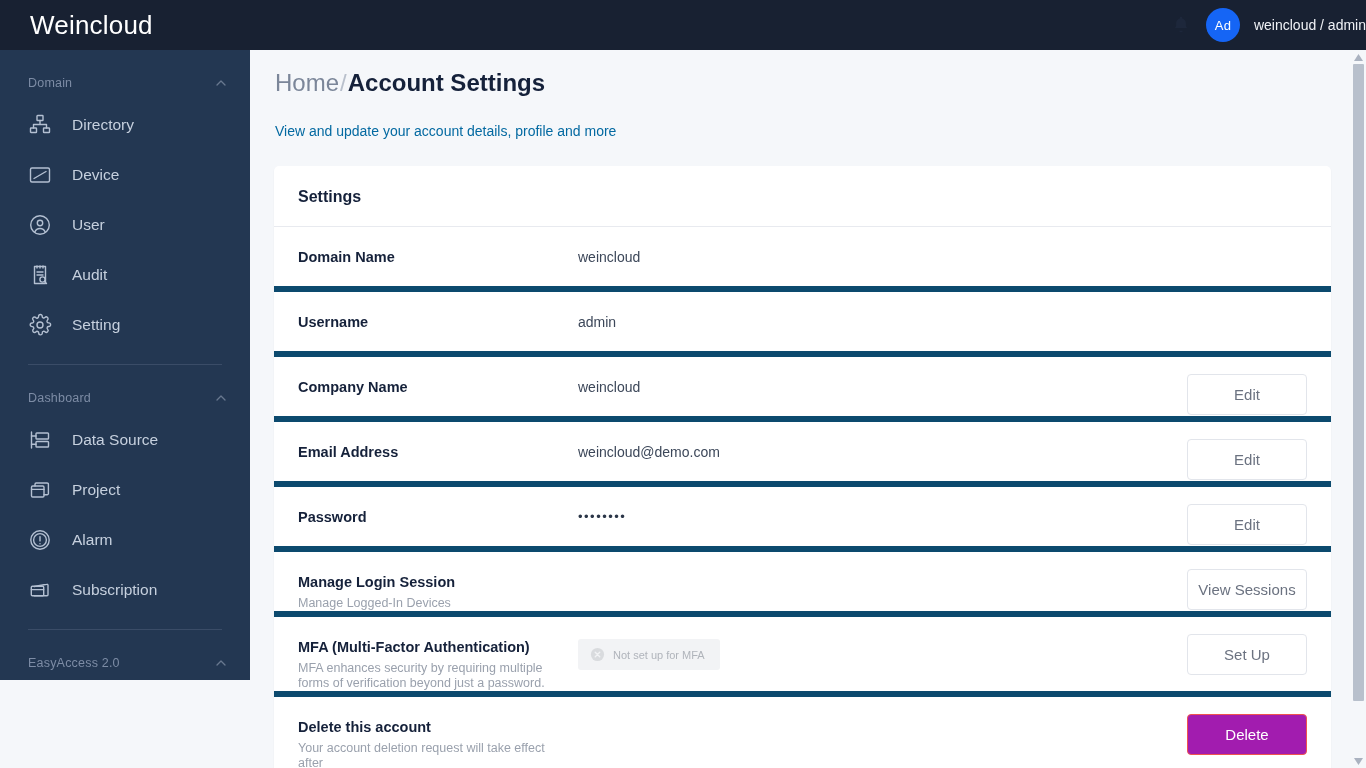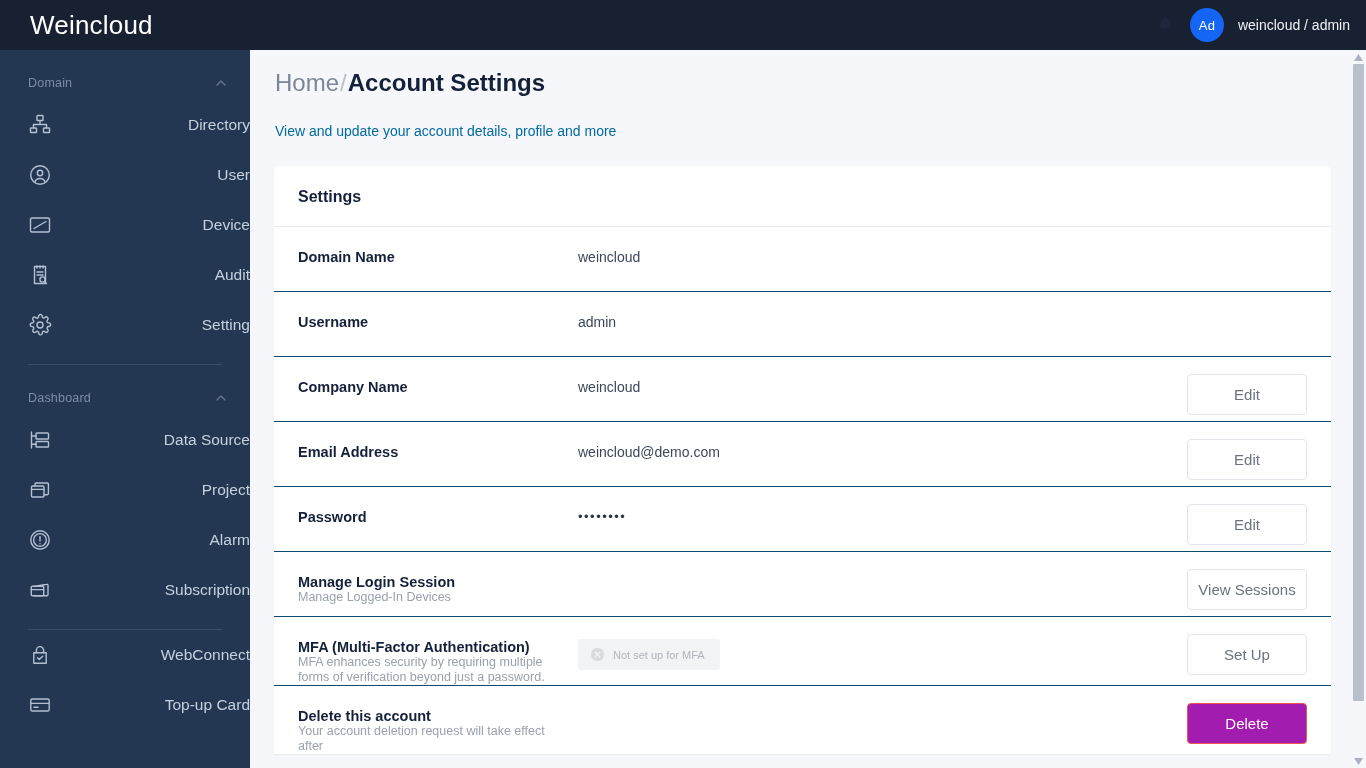--- a/index.html
+++ b/index.html
@@ -21,54 +21,53 @@
     z-index: 20;
   }
   .brand {
     margin-left: 30px;
     color: #ffffff;
     font-size: 26px;
     font-weight: 400;
     letter-spacing: .2px;
   }
   .topbar-right {
-    margin-left: auto; margin-right: 16px;
+    margin-left: auto; margin-right: 0;
     display: flex; align-items: center; gap: 14px;
   }
   .bell-icon { width: 22px; height: 22px; display: block; opacity: .30; }
   .avatar {
     width: 34px; height: 34px; border-radius: 50%;
     background: #1565f5;
     color: #fff; font-size: 13px;
     display: flex; align-items: center; justify-content: center;
     letter-spacing: .2px;
   }
   .user-label { color: #f0f2f6; font-size: 14px; white-space: nowrap; }
 
   
   .sidebar {
     position: absolute; top: 50px; left: 0;
-    width: 250px; height: 718px;
+    width: 250px; height: 630px;
     background: #233752;
     overflow: hidden;
   }
   .side-section-head {
     display: flex; align-items: center;
     height: 34px; padding: 0 22px 0 28px;
     margin-top: 16px;
   }
   .side-section-head .lbl {
     color: #7d8ca5; font-size: 12.5px; letter-spacing: .2px;
   }
   .chev { margin-left: auto; width: 14px; height: 14px; display: block; opacity: .65; }
   .side-item {
     display: flex; align-items: center;
     height: 50px; padding-left: 28px;
     cursor: pointer;
-    justify-content: space-between;
   }
   .side-icon {
     width: 24px; height: 24px; flex: 0 0 24px;
     display: block; color: #b4c0d2;
   }
   .side-lbl {
     margin-left: 20px;
     color: #c6d0de; font-size: 15.5px;
   }
   .side-div {
@@ -104,28 +103,28 @@
     box-shadow: 0 1px 2px rgba(16,24,40,.05);
   }
   .card-title {
     font-size: 16px; font-weight: bold; color: #15213a;
     padding: 22px 0 20px 24px;
     border-bottom: 1px solid #e8eaef;
   }
   .row {
     display: flex; align-items: flex-start;
     padding: 0 24px;
-    border-bottom: 1px solid #0c4a6e;
+    border-bottom: 6px solid #0c4a6e;
     min-height: 65px;
   }
   .row:last-child { border-bottom: none; }
   .row-label-col { width: 280px; flex: 0 0 280px; padding-top: 22px; }
   .row-label { font-size: 14.5px; font-weight: bold; color: #15213a; }
   .row-sublabel {
-    margin-top: 0;
+    margin-top: 6px;
     font-size: 12.5px; color: #9aa1ad; line-height: 15px;
     max-width: 250px;
   }
   .row-value-col { flex: 1 1 auto; padding-top: 22px; min-width: 0; }
   .row-value { font-size: 14px; color: #3c4759; }
   .row-value.dots { letter-spacing: 1.5px; font-size: 13px; color: #2b3648; }
   .row-action-col {
     width: 122px; flex: 0 0 122px;
     padding-top: 17px; display: flex; justify-content: flex-end;
   }
@@ -201,32 +200,32 @@
         <svg class="side-icon" viewBox="0 0 24 24">
           <rect x="9" y="2.5" width="6" height="5" rx=".6" fill="none" stroke="currentColor" stroke-width="1.4" stroke-linecap="round" stroke-linejoin="round"></rect>
           <rect x="2.5" y="15" width="6" height="4.5" rx=".6" fill="none" stroke="currentColor" stroke-width="1.4" stroke-linecap="round" stroke-linejoin="round"></rect>
           <rect x="15.5" y="15" width="6" height="4.5" rx=".6" fill="none" stroke="currentColor" stroke-width="1.4" stroke-linecap="round" stroke-linejoin="round"></rect>
           <path d="M12 7.5v4M5.5 15v-3.5h13V15" fill="none" stroke="currentColor" stroke-width="1.4" stroke-linecap="round" stroke-linejoin="round"></path>
         </svg>
         <span class="side-lbl">Directory</span>
       </div>
       <div class="side-item">
         <svg class="side-icon" viewBox="0 0 24 24">
+          <rect x="2.5" y="5" width="19" height="14" rx="1.5" fill="none" stroke="currentColor" stroke-width="1.4" stroke-linecap="round" stroke-linejoin="round"></rect>
+          <path d="M6 15.5L18 8.5" fill="none" stroke="currentColor" stroke-width="1.4" stroke-linecap="round" stroke-linejoin="round"></path>
+        </svg>
+        <span class="side-lbl">Device</span>
+      </div>
+      <div class="side-item">
+        <svg class="side-icon" viewBox="0 0 24 24">
           <circle cx="12" cy="12" r="9.3" fill="none" stroke="currentColor" stroke-width="1.4" stroke-linecap="round" stroke-linejoin="round"></circle>
           <circle cx="12" cy="10" r="2.7" fill="none" stroke="currentColor" stroke-width="1.4" stroke-linecap="round" stroke-linejoin="round"></circle>
           <path d="M6.8 19a5.6 5.6 0 0110.4 0" fill="none" stroke="currentColor" stroke-width="1.4" stroke-linecap="round" stroke-linejoin="round"></path>
         </svg>
         <span class="side-lbl">User</span>
-      </div>
-      <div class="side-item">
-        <svg class="side-icon" viewBox="0 0 24 24">
-          <rect x="2.5" y="5" width="19" height="14" rx="1.5" fill="none" stroke="currentColor" stroke-width="1.4" stroke-linecap="round" stroke-linejoin="round"></rect>
-          <path d="M6 15.5L18 8.5" fill="none" stroke="currentColor" stroke-width="1.4" stroke-linecap="round" stroke-linejoin="round"></path>
-        </svg>
-        <span class="side-lbl">Device</span>
       </div>
       <div class="side-item">
         <svg class="side-icon" viewBox="0 0 24 24">
           <path d="M6.5 3.5h11v17h-11z" fill="none" stroke="currentColor" stroke-width="1.4" stroke-linecap="round" stroke-linejoin="round"></path>
           <path d="M9 3v2M12 3v2M15 3v2M9 9h6M9 12h6" fill="none" stroke="currentColor" stroke-width="1.4" stroke-linecap="round" stroke-linejoin="round"></path>
           <circle cx="14.5" cy="16.5" r="2.6" fill="none" stroke="currentColor" stroke-width="1.4" stroke-linecap="round" stroke-linejoin="round"></circle>
           <path d="M16.5 18.5l2 2" fill="none" stroke="currentColor" stroke-width="1.4" stroke-linecap="round" stroke-linejoin="round"></path>
         </svg>
         <span class="side-lbl">Audit</span>
       </div>
@@ -271,20 +270,26 @@
       </div>
       <div class="side-item">
         <svg class="side-icon" viewBox="0 0 24 24">
           <path d="M6.2 8.5l12.6-2.2a1 1 0 011.2.9v9.6a1 1 0 01-1 1H6.2" fill="none" stroke="currentColor" stroke-width="1.4" stroke-linecap="round" stroke-linejoin="round"></path>
           <rect x="3.3" y="8.2" width="12.4" height="9.6" rx="1" fill="none" stroke="currentColor" stroke-width="1.4" stroke-linecap="round" stroke-linejoin="round"></rect>
           <path d="M3.3 11.6h12.4" fill="none" stroke="currentColor" stroke-width="1.4" stroke-linecap="round" stroke-linejoin="round"></path>
         </svg>
         <span class="side-lbl">Subscription</span>
       </div>
       <div class="side-div"></div>
+      <div class="side-section-head">
+        <span class="lbl">EasyAccess 2.0</span>
+        <svg class="chev" viewBox="0 0 14 14">
+          <path d="M3 9l4-4 4 4" fill="none" stroke="#8e9bb0" stroke-width="1.3" stroke-linecap="round" stroke-linejoin="round"></path>
+        </svg>
+      </div>
       <div class="side-item">
         <svg class="side-icon" viewBox="0 0 24 24">
           <path d="M5.8 9.8h12.4v10.4H5.8z" fill="none" stroke="currentColor" stroke-width="1.4" stroke-linecap="round" stroke-linejoin="round"></path>
           <path d="M8.4 9.8V7.2a3.6 3.6 0 017.2 0v2.6" fill="none" stroke="currentColor" stroke-width="1.4" stroke-linecap="round" stroke-linejoin="round"></path>
           <path d="M9.5 14.8l1.8 1.8 3.4-3.4" fill="none" stroke="currentColor" stroke-width="1.4" stroke-linecap="round" stroke-linejoin="round"></path>
         </svg>
         <span class="side-lbl">WebConnect</span>
       </div>
       <div class="side-item">
         <svg class="side-icon" viewBox="0 0 24 24">

